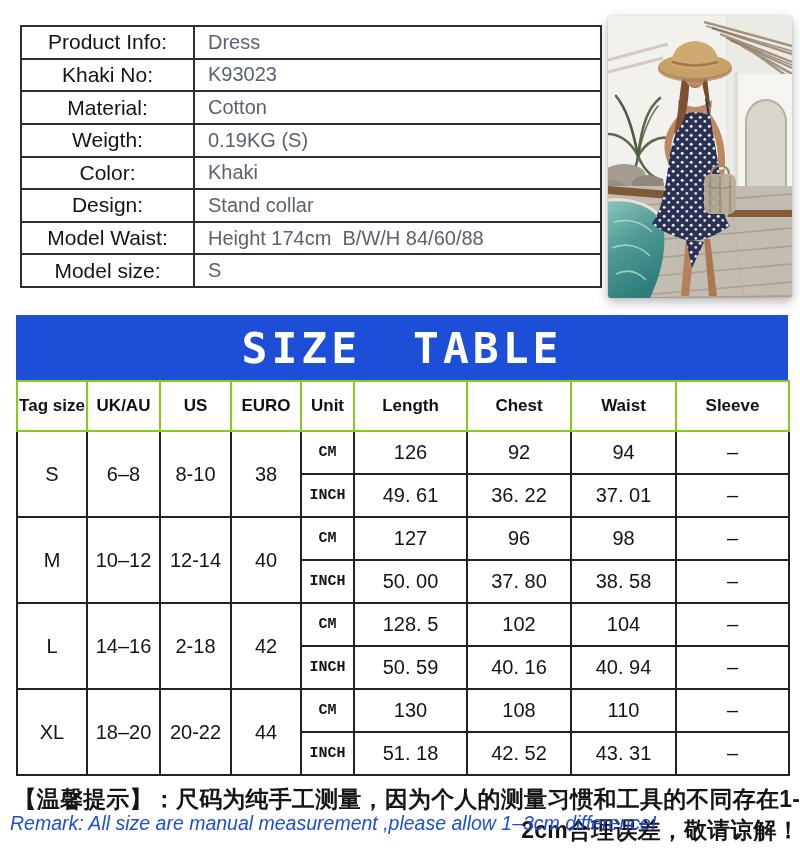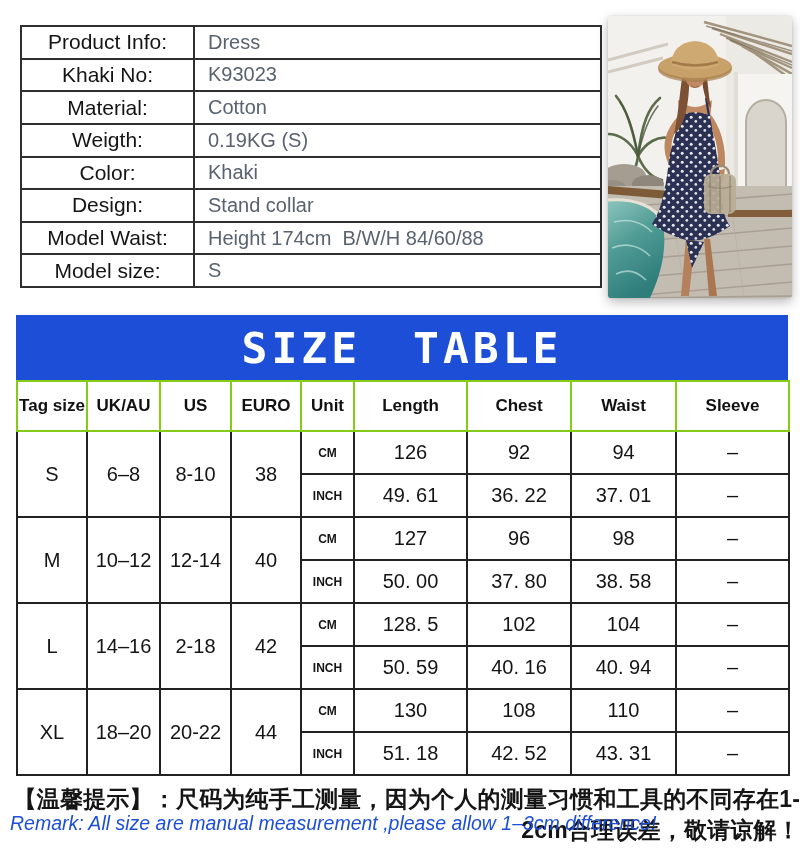--- a/index.html
+++ b/index.html
@@ -25,21 +25,21 @@
   .size-banner { position:absolute; left:16px; top:315px; width:772px; height:65px;
                  background:#1d4ed8; color:#ffffff; display:flex; align-items:center;
                  justify-content:center; font-family:"DejaVu Sans Mono", monospace;
                  font-size:43px; font-weight:600; letter-spacing:4px; word-spacing:22px; }
   .size-table { position:absolute; left:16px; top:380px; width:772px;
                 border-collapse:collapse; table-layout:fixed; background:#fff; }
   .size-table th { border:2px solid #84cc16; height:50px; font-size:17px; font-weight:700;
                    color:#111; text-align:center; }
   .size-table td { border:2px solid #222; height:43px; font-size:20px; color:#141414;
                    text-align:center; }
-  .size-table td.unit { font-size:12px; font-weight:600; }
+  .size-table td.unit { font-size:15px; font-weight:600;font-family:Liberation Mono, monospace; }
   .size-table td.tagcell { font-size:20px; }
 
   
   .remark-zh { position:absolute; left:10px; top:784px; font-size:23px; font-weight:bold;
                color:#151515; letter-spacing:0.2px;text-align:right; }
   .remark-en { position:absolute; left:10px; top:812px; font-size:19.5px; font-style:italic;
                color:#1d4ed8; }
 </style>
 </head>
 <body>

